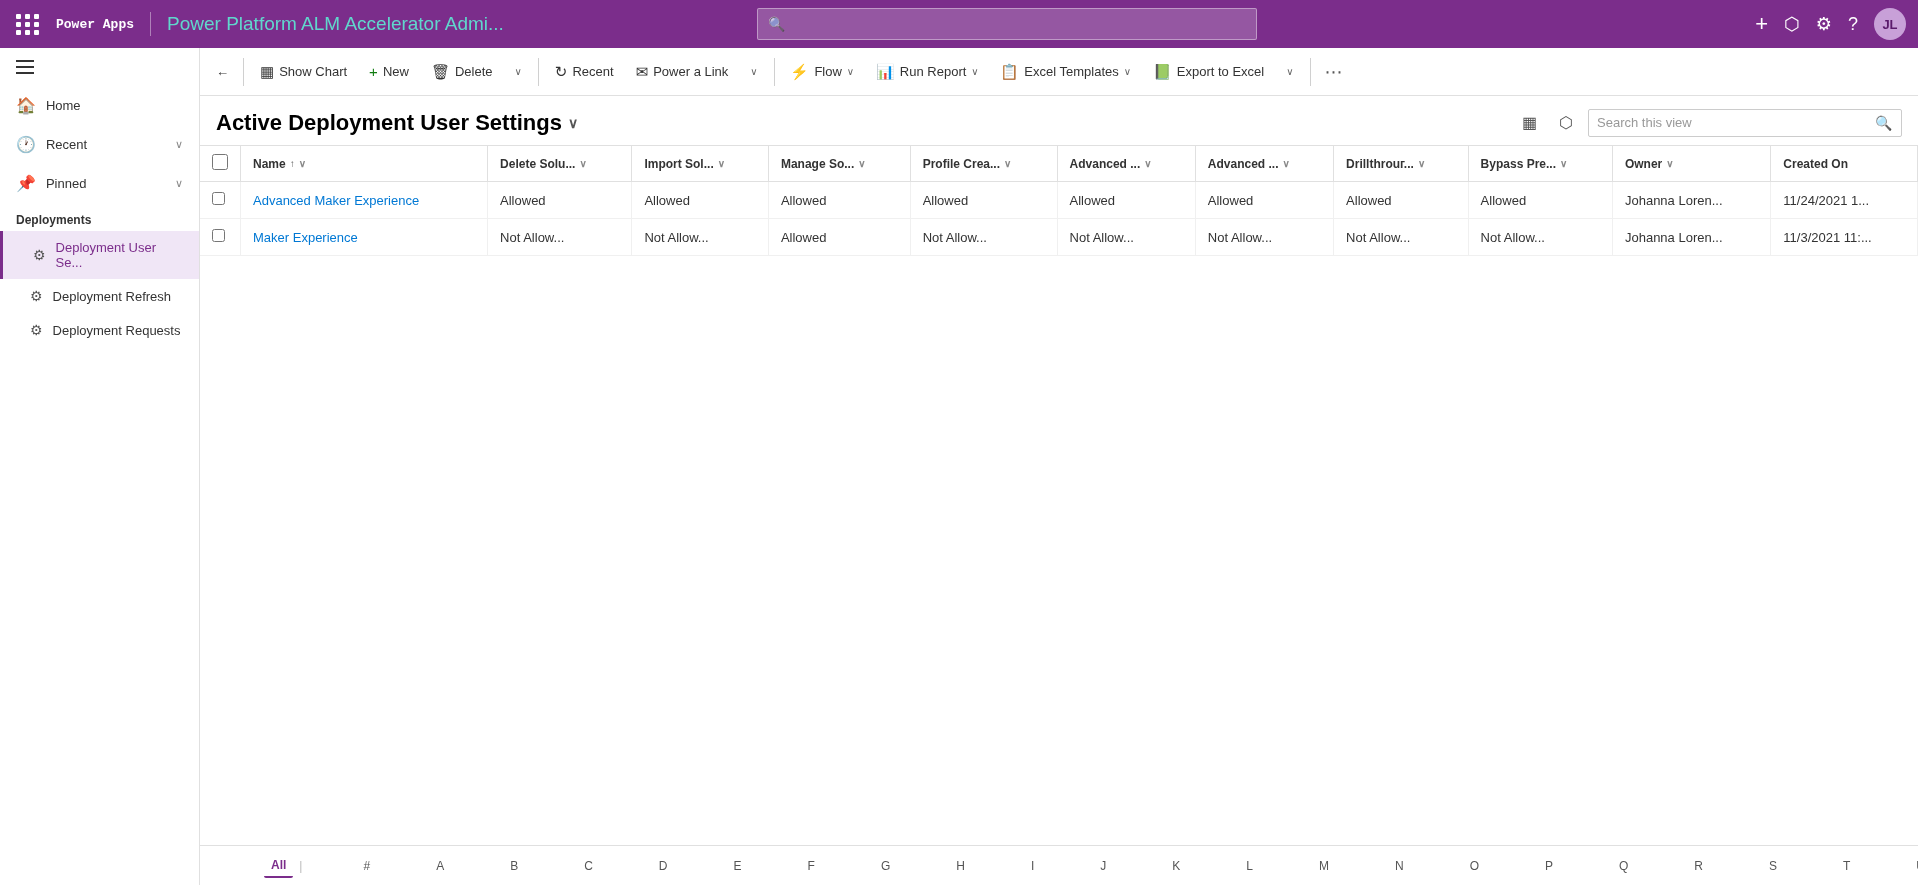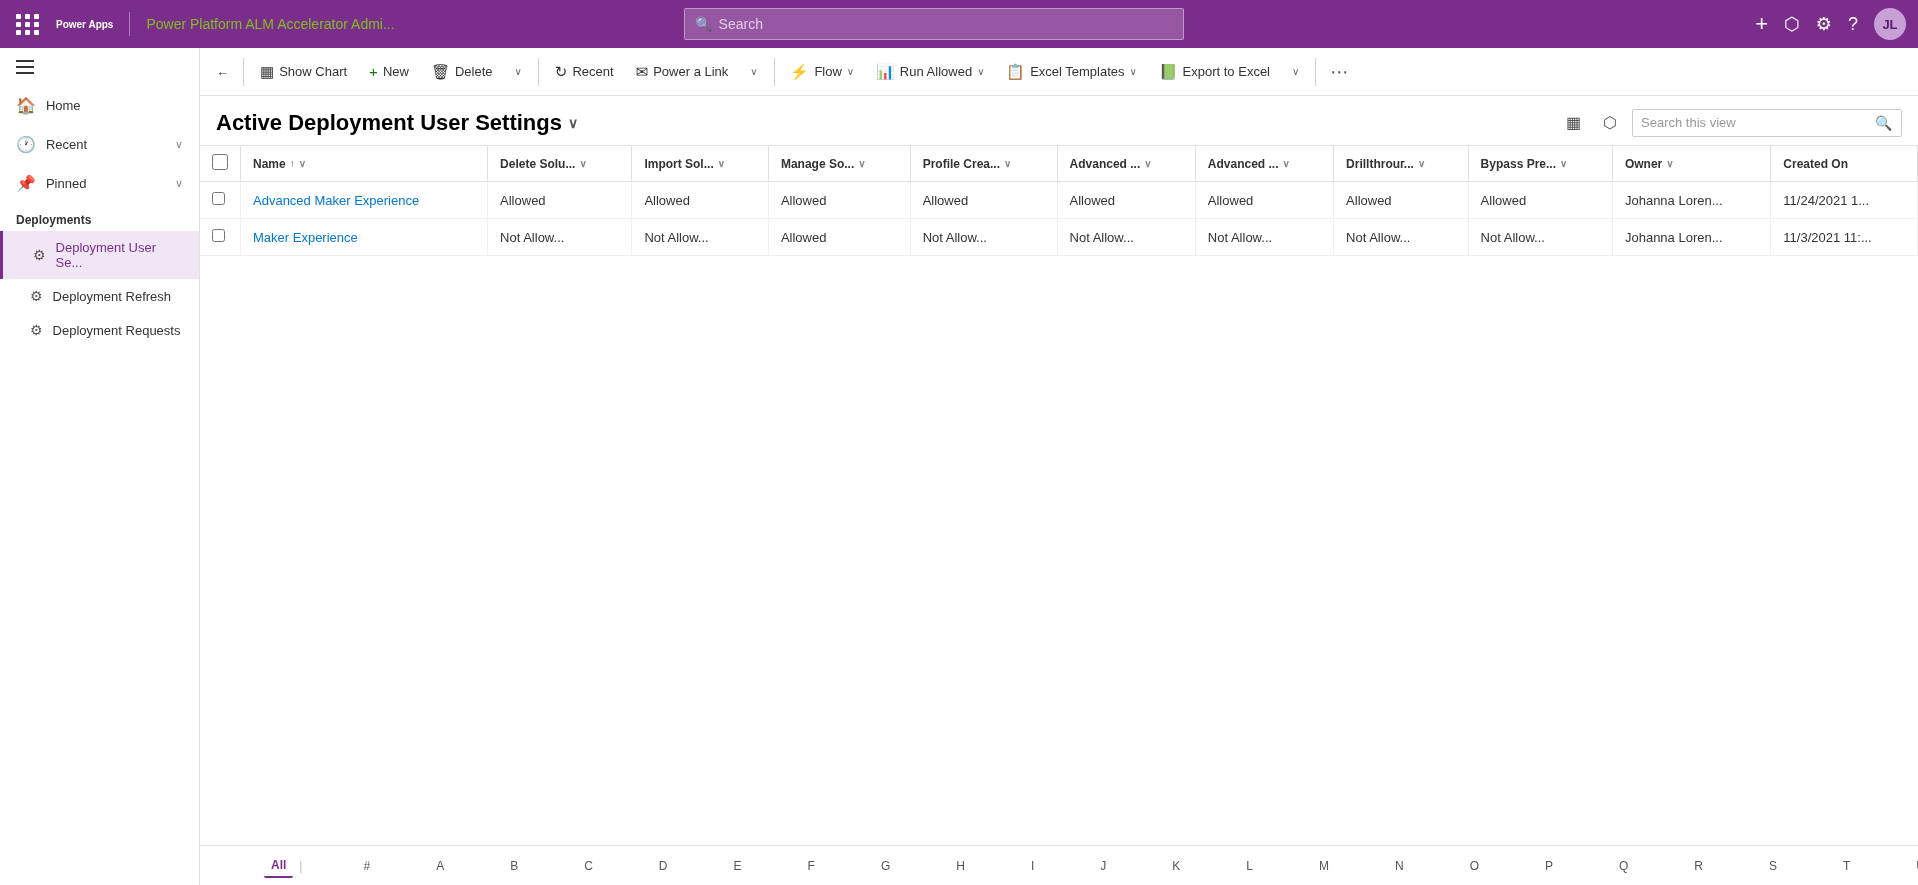--- a/index.html
+++ b/index.html
@@ -12,23 +12,23 @@
       height: 48px;
       display: flex;
       align-items: center;
       padding: 0 12px;
       gap: 8px;
       flex-shrink: 0;
     }
     .top-nav-grid-icon { display: flex; align-items: center; justify-content: center; width: 32px; height: 32px; cursor: pointer; }
     .grid-dots { display: grid; grid-template-columns: repeat(3,6px); grid-gap: 3px; }
     .grid-dot { width: 5px; height: 5px; background: white; border-radius: 1px; }
-    .app-title { font-weight: 700; font-size: 10px; color: white; margin-left: 4px; }
+    .app-title { font-weight: 700; font-size: 13px; color: white; margin-left: 4px; font-family: Liberation Mono, monospace; }
     .nav-divider { width: 1px; height: 24px; background: rgba(255,255,255,0.4); margin: 0 8px; }
-    .app-name { font-size: 14px; color: #84cc16; opacity: 0.9; }
+    .app-name { font-size: 19px; color: #5eead4; opacity: 0.9; }
     .search-bar {
       flex: 1;
       max-width: 500px;
       margin: 0 auto;
       background: rgba(255,255,255,0.2);
       border: 1px solid rgba(255,255,255,0.4);
       border-radius: 2px;
       display: flex;
       align-items: center;
       padding: 0 10px;
@@ -140,21 +140,21 @@
     .view-title-arrow { font-size: 14px; color: #555; cursor: pointer; }
     .view-actions { margin-left: auto; display: flex; align-items: center; gap: 8px; }
     .view-icon-btn { padding: 5px 7px; cursor: pointer; color: #555; font-size: 16px; border: none; background: transparent; border-radius: 2px; }
     .search-view {
       display: flex;
       align-items: center;
       border: 1px solid #ccc;
       border-radius: 2px;
       padding: 5px 8px;
       gap: 0;
-      width: 270px;
+      width: 314px;
     }
     .search-view input { border: none; outline: none; font-size: 13px; width: 100%; color: #333; }
     .search-view input::placeholder { color: #999; }
     .search-view .search-icon { color: #555; font-size: 14px; }
 
     
     .table-container { flex: 1; overflow-x: auto; overflow-y: auto; }
     table { width: 100%; border-collapse: collapse; font-size: 13px; }
     thead tr { border-bottom: 1px solid #e0e0e0; background: white; }
     th {
@@ -223,21 +223,20 @@
       <div class="grid-dot"></div>
         <div class="grid-dot"></div>
         <div class="grid-dot"></div>
     </div>
   </div>
   <span class="app-title">Power Apps</span>
   <div class="nav-divider"></div>
   <span class="app-name">Power Platform ALM Accelerator Admi...</span>
   <div class="search-bar">
     <span style="color:rgba(255,255,255,0.8);font-size:14px;">🔍</span>
-    <input type="text" placeholder="Search" style="">
   </div>
   <div class="nav-actions">
     <span class="nav-icon-btn" style="font-size:22px;">+</span>
     <span class="nav-icon-btn">⬡</span>
     <span class="nav-icon-btn">⚙</span>
     <span class="nav-icon-btn">?</span>
     <div class="avatar">JL</div>
   </div>
 </div>
 
@@ -321,21 +320,21 @@
         <span class="toolbar-dropdown-arrow">∨</span>
       </button>
       <div class="toolbar-separator"></div>
       <button class="toolbar-btn">
         <span class="btn-icon" style="color:#0f6cbd;">⚡</span>
         <span>Flow</span>
         <span class="toolbar-dropdown-arrow">∨</span>
       </button>
       <button class="toolbar-btn">
         <span class="btn-icon">📊</span>
-        <span>Run Allowed</span>
+        <span>Run Report</span>
         <span class="toolbar-dropdown-arrow">∨</span>
       </button>
       <button class="toolbar-btn">
         <span class="btn-icon">📋</span>
         <span>Excel Templates</span>
         <span class="toolbar-dropdown-arrow">∨</span>
       </button>
       <button class="toolbar-btn">
         <span class="btn-icon" style="color:#107c10;">📗</span>
         <span>Export to Excel</span>

